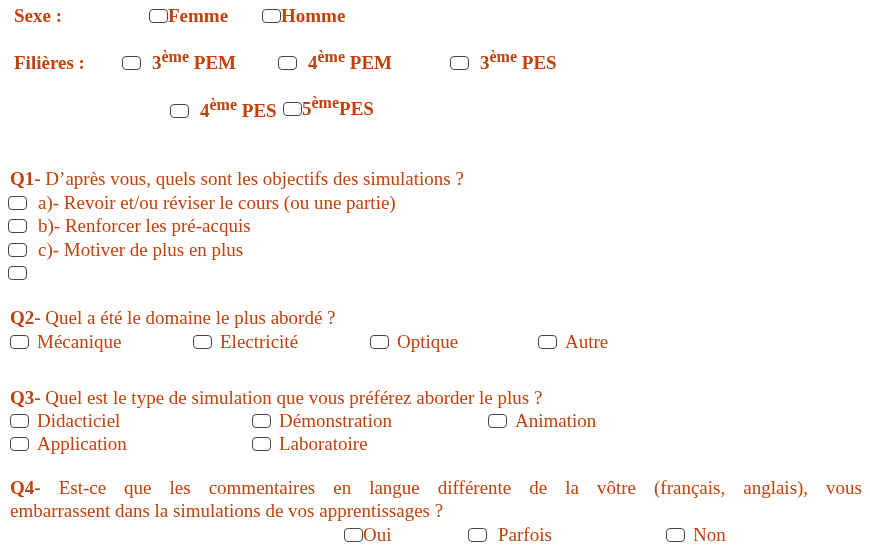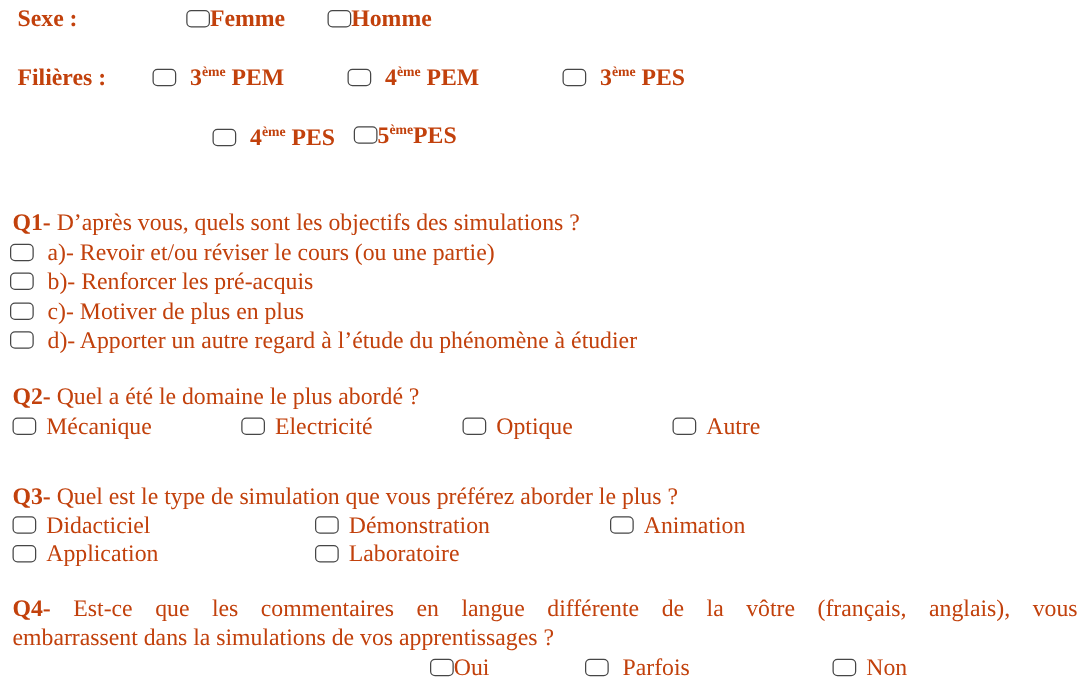--- a/index.html
+++ b/index.html
@@ -23,21 +23,21 @@
     box-sizing: border-box;
     border: 1.6px solid #464646;
     border-radius: 4px;
     background: #ffffff;
     vertical-align: -1px;
   }
   .g0 { margin-right: 0; }
   .gs { margin-right: 8px; }
   .gm { margin-right: 11px; }
   sup.ord {
-    font-size: 11px;
+    font-size: 16px;
     line-height: 0;
     position: relative;
     top: -7px;
     vertical-align: baseline;
   }
   .jline {
     position: absolute;
     left: 10px;
     width: 852px;
     text-align: justify;
@@ -65,21 +65,21 @@
   <div class="abs b" style="left:278px; top:51px;"><span class="cb gm"></span><span><span>4</span><sup class="ord">ème</sup><span> PEM</span></span></div>
   <div class="abs b" style="left:450px; top:51px;"><span class="cb gm"></span><span><span>3</span><sup class="ord">ème</sup><span> PES</span></span></div>
 
   <div class="abs b" style="left:122px; top:99px;margin-left:48px;"><span class="cb gm"></span><span><span>4</span><sup class="ord">ème</sup><span> PES</span></span></div>
   <div class="abs b" style="left:283px; top:97px;"><span class="cb g0"></span><span><span>5</span><sup class="ord">ème</sup><span>PES</span></span></div>
 
   <div class="abs" style="left:10px; top:167px;"><span class="b">Q1-</span><span> D’après vous, quels sont les objectifs des simulations ?</span></div>
   <div class="abs" style="left:8px; top:191px;"><span class="cb gm"></span><span>a)- Revoir et/ou réviser le cours (ou une partie)</span></div>
   <div class="abs" style="left:8px; top:214px;"><span class="cb gm"></span><span>b)- Renforcer les pré-acquis</span></div>
   <div class="abs" style="left:8px; top:238px;"><span class="cb gm"></span><span>c)- Motiver de plus en plus</span></div>
-  <div class="abs" style="left:8px; top:261px;"><span class="cb gm"></span><span>d)- Apporter un autre regard à l’étude du phénomène à étudier</span></div>
+  <div class="abs" style="left:8px; top:261px;"><span class="cb gm"></span></div>
 
   <div class="abs" style="left:10px; top:306px;"><span class="b">Q2-</span><span> Quel a été le domaine le plus abordé ?</span></div>
   <div class="abs" style="left:10px; top:330px;"><span class="cb gs"></span><span>Mécanique</span></div>
   <div class="abs" style="left:193px; top:330px;"><span class="cb gs"></span><span>Electricité</span></div>
   <div class="abs" style="left:370px; top:330px;"><span class="cb gs"></span><span>Optique</span></div>
   <div class="abs" style="left:538px; top:330px;"><span class="cb gs"></span><span>Autre</span></div>
 
   <div class="abs" style="left:10px; top:386px;"><span class="b">Q3-</span><span> Quel est le type de simulation que vous préférez aborder le plus ?</span></div>
   <div class="abs" style="left:10px; top:409px;"><span class="cb gs"></span><span>Didacticiel</span></div>
   <div class="abs" style="left:252px; top:409px;"><span class="cb gs"></span><span>Démonstration</span></div>

